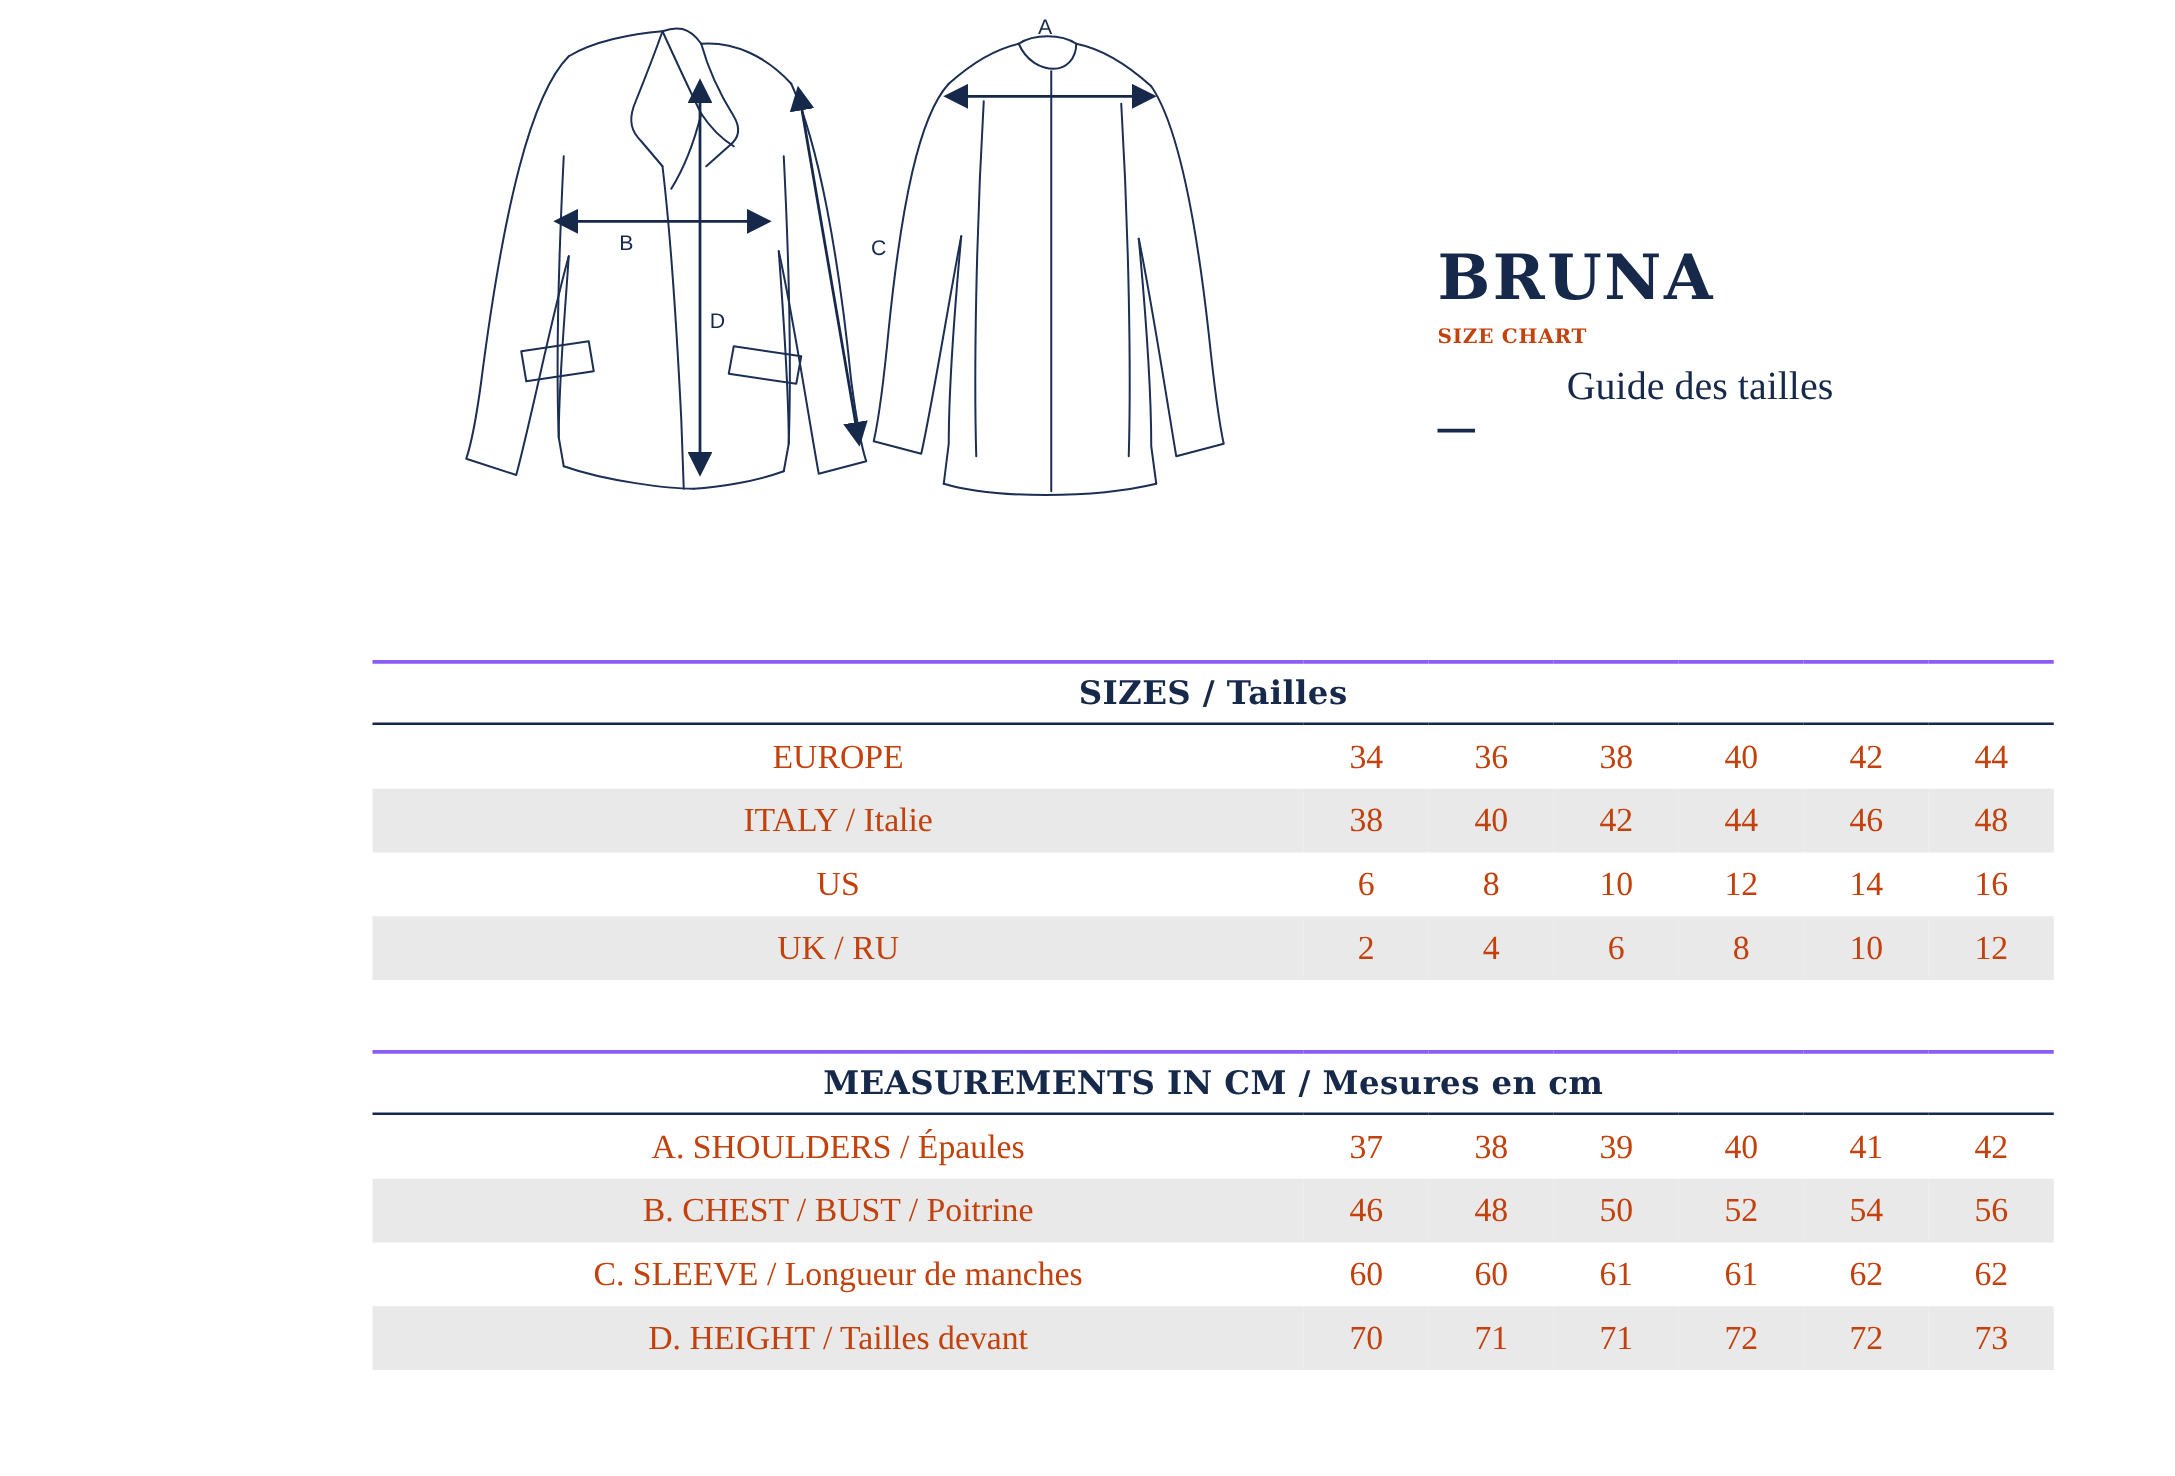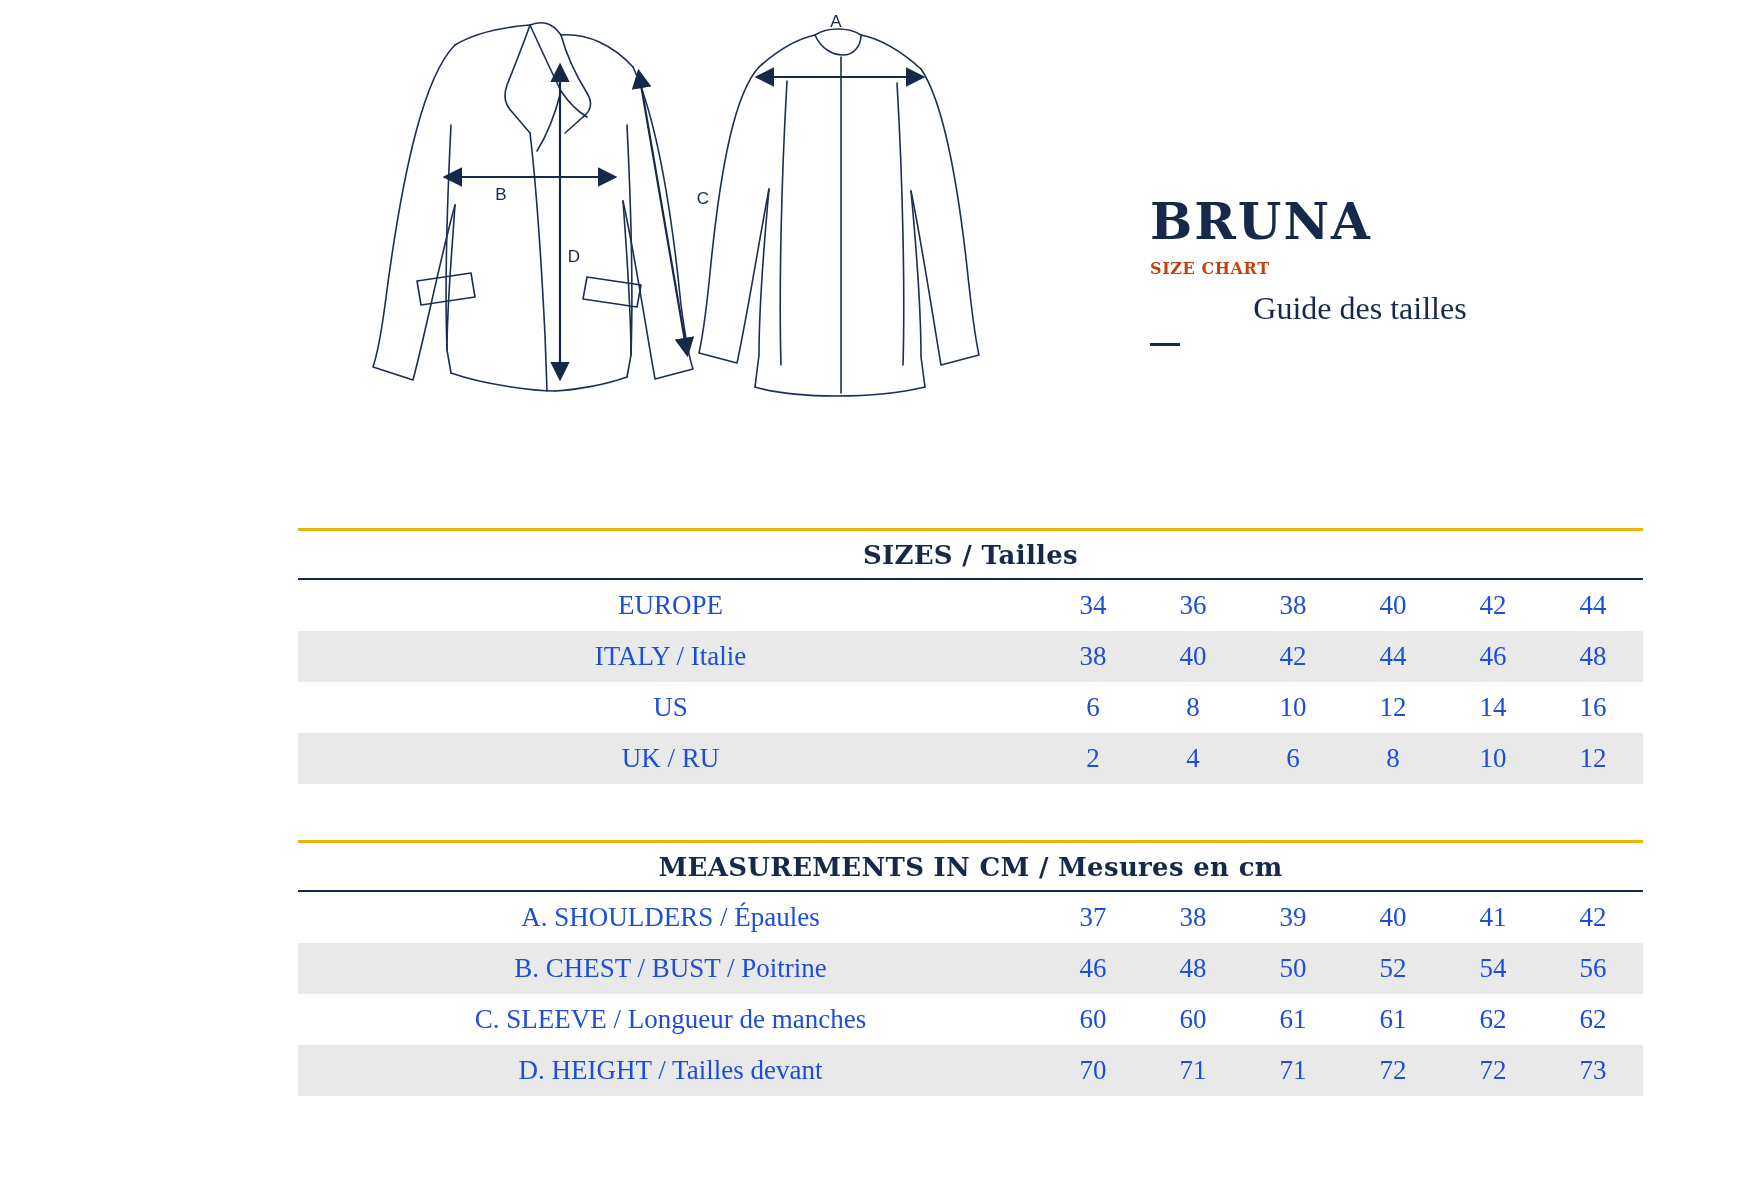--- a/index.html
+++ b/index.html
@@ -81,33 +81,33 @@
   }
   #sizes-table-wrap { top: 528px; }
   #meas-table-wrap  { top: 840px; }
 
   table.chart {
     width: 1345px;
     border-collapse: collapse;
     table-layout: fixed;
   }
   table.chart .hdr-row td {
-    border-top: 3px solid #eab308;
+    border-top: 3px solid #8b5cf6;
     border-bottom: 2px solid #16294a;
     text-align: center;
     font-family: "DejaVu Serif", serif;
     font-weight: bold;
     font-size: 26px;
     letter-spacing: 0.3px;
     padding: 9px 0 8px 0;
     color: #16294a;
   }
   table.chart td {
     font-size: 27px;
-    color: #1d4ed8;
+    color: #c2410c;
     padding: 10px 0;
   }
   td.label-cell {
     text-align: center;
     width: 745px;
     padding-right: 28px;
   }
   td.val-cell {
     text-align: center;
     width: 100px;

